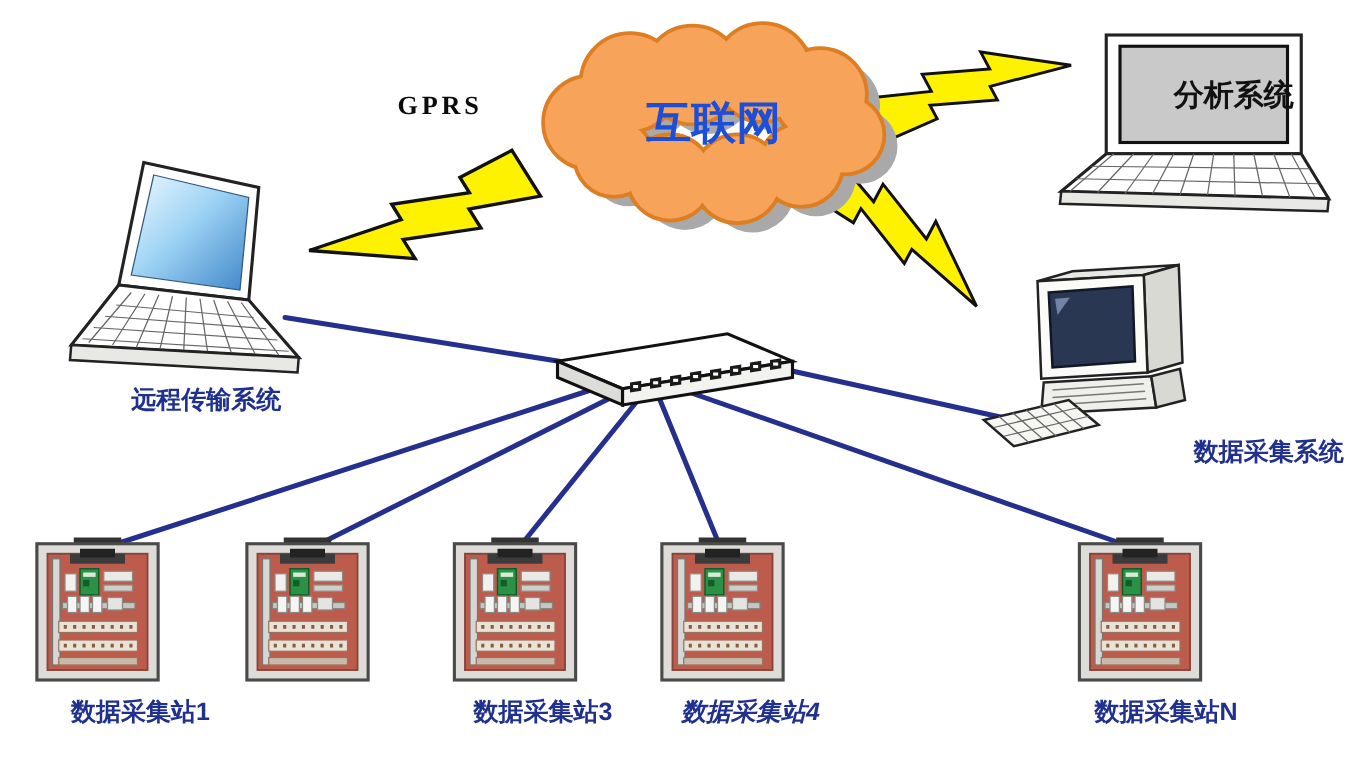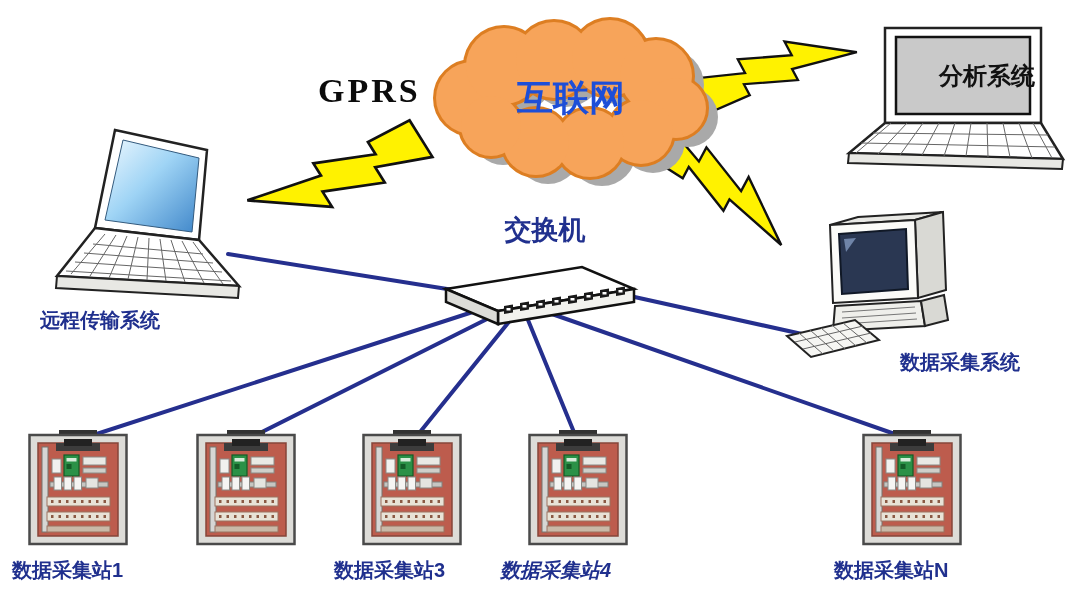--- a/index.html
+++ b/index.html
@@ -1,22 +1,22 @@
 <!DOCTYPE html>
 <html><head>
 <meta charset="utf-8">
 <style>
   html,body{margin:0;padding:0;background:#ffffff;}
   #stage{position:relative;width:1086px;height:612px;background:#ffffff;overflow:hidden;
          font-family:"Liberation Sans", sans-serif;}
   #scene{position:absolute;left:0;top:0;}
   .label{position:absolute;color:#20308E;font-size:20px;font-weight:600;
-         text-align:left;white-space:nowrap;line-height:1.2;}
+         text-align:right;white-space:nowrap;line-height:1.2;}
   .label-gprs{position:absolute;color:#0b0b0b;font-family:"Liberation Serif", serif;
-         font-size:34px;font-weight:bold;letter-spacing:3px;white-space:nowrap;}
+         font-size:21px;font-weight:bold;letter-spacing:3px;white-space:nowrap;}
   .label-cloud{position:absolute;color:#1d4ed8;font-size:36px;font-weight:bold;
          text-align:center;white-space:nowrap;}
   .label-switch{position:absolute;color:#20308E;font-size:27px;font-weight:600;
          text-align:center;white-space:nowrap;}
   .label-screen{position:absolute;color:#111111;font-size:24px;font-weight:600;
          text-align:center;white-space:nowrap;}
 </style>
 </head>
 <body>
 
@@ -177,21 +177,20 @@
   <use href="#cabinet" transform="translate(528,430)"></use>
   <use href="#cabinet" transform="translate(862,430)"></use>
 </svg>
 
 <div class="label-gprs" style="left:318px; top:72px;">GPRS</div>
 
 <div class="label-cloud" style="left:481px; top:74px; width:180px;">互联网</div>
 
 <div class="label-screen" style="left:896px; top:60px; width:134px;padding-left:24px;">分析系统</div>
 
-<div class="label-switch" style="left:480px; top:212px; width:130px;">交换机</div>
 
 <div class="label" style="left:40px; top:308px; width:185px;">远程传输系统</div>
 
 <div class="label" style="left:900px; top:350px; width:175px;">数据采集系统</div>
 
 <div class="label" style="left:0px;   top:558px; width:156px;margin-left:12px;">数据采集站1</div>
 <div class="label" style="left:334px; top:558px; width:156px;">数据采集站3</div>
 <div class="label" style="left:500px; top:558px; width:156px;font-style:italic;">数据采集站4</div>
 <div class="label" style="left:834px; top:558px; width:156px;">数据采集站N</div>
 

